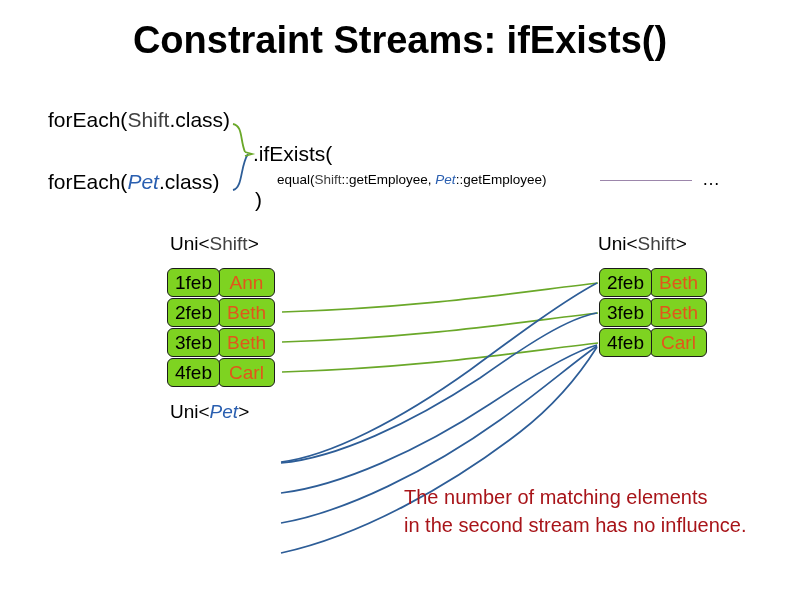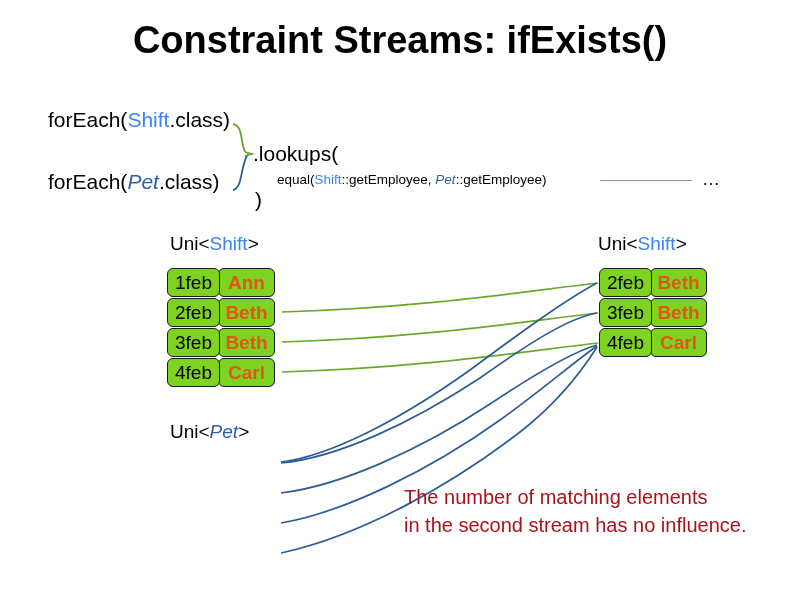--- a/index.html
+++ b/index.html
@@ -56,21 +56,21 @@
   .code-closeparen    { left: 255px; top: 188px; }
   .code-equal {
     position: absolute;
     left: 277px;
     top: 171px;
     font-size: 13.5px;
     line-height: 17px;
     white-space: nowrap;
     color: #000000;
   }
-  .tok-shift { color: #3b82f6; margin-top: 20px; }
+  .tok-shift { color: #404040; margin-top: 20px; }
   .tok-pet   { color: #2a5fb0; font-style: italic; }
 
   .trail-line {
     position: absolute;
     left: 600px;
     top: 180px;
     width: 92px;
     height: 0;
     border-top: 1.6px solid #9c86ab;
   }
@@ -96,21 +96,21 @@
   
   .stream-header {
     position: absolute;
     font-size: 19px;
     line-height: 23px;
     white-space: nowrap;
     color: #000000;
   }
   .hdr-shift-left  { left: 170px; top: 232px; }
   .hdr-shift-right { left: 598px; top: 232px; }
-  .hdr-pet-left    { left: 170px; top: 420px; text-align: center; }
+  .hdr-pet-left    { left: 170px; top: 400px; text-align: center; }
 
   
   .stream-table {
     position: absolute;
   }
   .tbl-shift-left  { left: 167px; top: 268px; }
   .tbl-shift-right { left: 599px; top: 268px; }
   .tbl-pet         { left: 159px; top: 447px; }
 
   .fact-row {
@@ -135,21 +135,20 @@
   .cell-date {
     width: 53px;
     color: #000000;
     margin-right: -2px;
     position: relative;
     z-index: 2;
   }
   .cell-name {
     width: 57px;
     color: #e2561b;
-    font-weight: bold;
   }
   .cell-pet {
     width: 120px;
     color: #000000;
     font-size: 18px;
   }
 
   
   .annotation {
     position: absolute;
@@ -192,21 +191,21 @@
   </svg>
 
   <div class="code-line code-foreach-shift">
     <span>forEach(</span><span class="tok-shift">Shift</span><span>.class)</span>
   </div>
 
   <div class="code-line code-foreach-pet">
     <span>forEach(</span><span class="tok-pet">Pet</span><span>.class)</span>
   </div>
 
-  <div class="code-line code-ifexists">.lookups(</div>
+  <div class="code-line code-ifexists">.ifExists(</div>
 
   <div class="code-equal">
     <span>equal(</span><span class="tok-shift">Shift</span><span>::getEmployee, </span><span class="tok-pet">Pet</span><span>::getEmployee)</span>
   </div>
 
   <div class="trail-line"></div>
   <div class="trail-dots">…</div>
 
   <div class="code-line code-closeparen">)</div>
 

